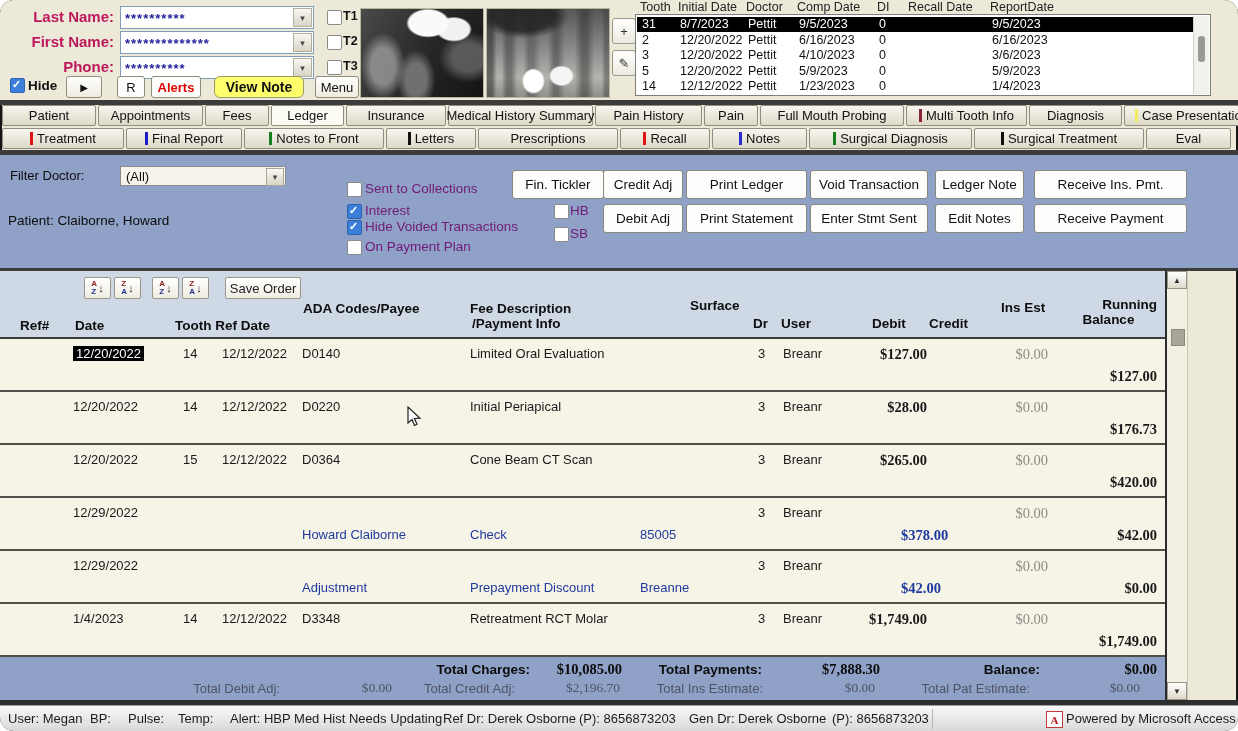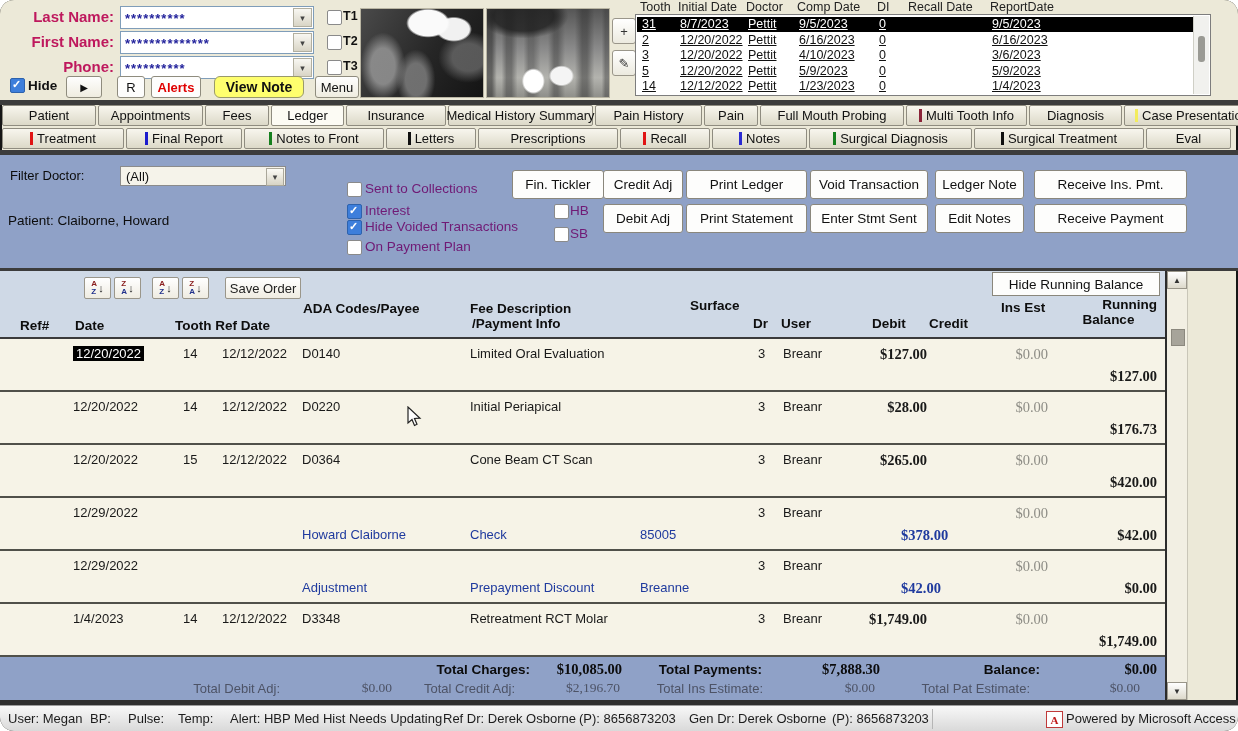--- a/index.html
+++ b/index.html
@@ -39,21 +39,21 @@
     linear-gradient(90deg,rgba(40,40,40,.55) 0 4%,rgba(200,200,200,0) 8% 12%,rgba(60,60,60,.5) 16% 20%,rgba(220,220,220,0) 25% 30%,rgba(70,70,70,.45) 34% 38%,rgba(230,230,230,0) 44% 50%,rgba(60,60,60,.5) 55% 58%,rgba(220,220,220,0) 64% 72%,rgba(50,50,50,.5) 78% 82%,rgba(220,220,220,0) 88% 94%,rgba(60,60,60,.45) 97%),
     linear-gradient(180deg,#565656,#8a8a8a 45%,#b3b3ae 78%,#8f8f8a);}
   .mini-btn{position:absolute;left:612px;width:24px;height:26px;background:linear-gradient(#fff,#eceadf);
     border:1px solid #9a968a;border-radius:3px;display:flex;align-items:center;justify-content:center;
     font-size:13px;color:#333;cursor:pointer;box-sizing:border-box;}
   
   .tooth-header-label{position:absolute;top:0;font-size:12.5px;color:#222;}
   .tooth-box{position:absolute;left:635px;top:14px;width:576px;height:82px;background:#fff;border:1px solid #7d7d7d;box-sizing:border-box;}
   .t-row{position:absolute;left:1px;height:15px;width:556px;font-size:12.5px;color:#111;}
   .t-row.selected{background:#000;color:#fff;}
-  .t-cell{position:absolute;top:0;white-space:nowrap;text-decoration:underline;}
+  .t-cell{position:absolute;top:0;white-space:nowrap;}
   .t-sb{position:absolute;right:1px;top:1px;width:15px;height:78px;background:#f1f1ee;border-left:1px solid #cfcfc6;}
   .t-sb .thumb{position:absolute;left:4px;top:20px;width:7px;height:26px;background:#9a9a94;border-radius:3px;}
   
   .band{position:absolute;left:0;width:1238px;background:#3c3c3c;}
   
   .tabs-row{position:absolute;left:0;width:1238px;height:22px;display:flex;gap:2px;padding-left:2px;box-sizing:border-box;}
   .tab{height:21px;background:linear-gradient(#f8f6ee,#dcd9c8);border:1px solid #8f8c80;border-radius:2px;
     display:flex;align-items:center;justify-content:center;gap:4px;font-size:13px;color:#111;cursor:pointer;
     box-sizing:border-box;flex:0 0 auto;white-space:nowrap;}
   .tab.active{background:#fcfbf4;}
@@ -378,21 +378,20 @@
         </div>
         <div class="sort-btn" style="left:182px">
           <div class="sort-col">
             <div class="t">Z</div>
             <div class="b">A</div>
           </div>
           <div class="sort-arrow">↓</div>
         </div>
       </div>
     <div class="save-order">Save Order</div>
-    <div class="hide-rb">Hide Running Balance</div>
     <div class="lh-label" style="left:20px;top:47px;">Ref#</div>
     <div class="lh-label" style="left:75px;top:47px;">Date</div>
     <div class="lh-label" style="left:175px;top:47px;">Tooth Ref Date</div>
     <div class="lh-label" style="left:303px;top:30px;">ADA Codes/Payee</div>
     <div class="lh-label" style="left:470px;top:30px;">Fee Description</div>
     <div class="lh-label" style="left:472px;top:45px;">/Payment Info</div>
     <div class="lh-label" style="left:690px;top:27px;">Surface</div>
     <div class="lh-label" style="left:638px;top:45px;margin-top:44px;">N/C reason</div>
     <div class="lh-label" style="left:753px;top:45px;">Dr</div>
     <div class="lh-label" style="left:781px;top:45px;">User</div>

